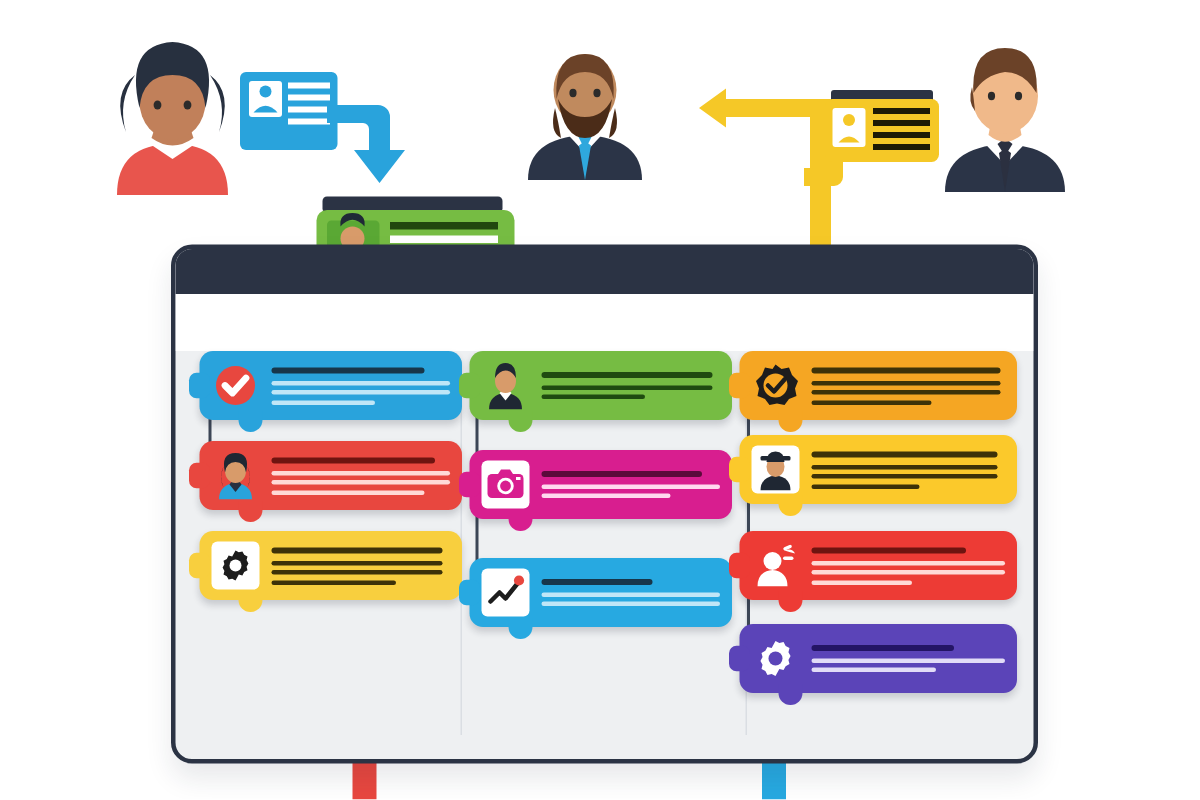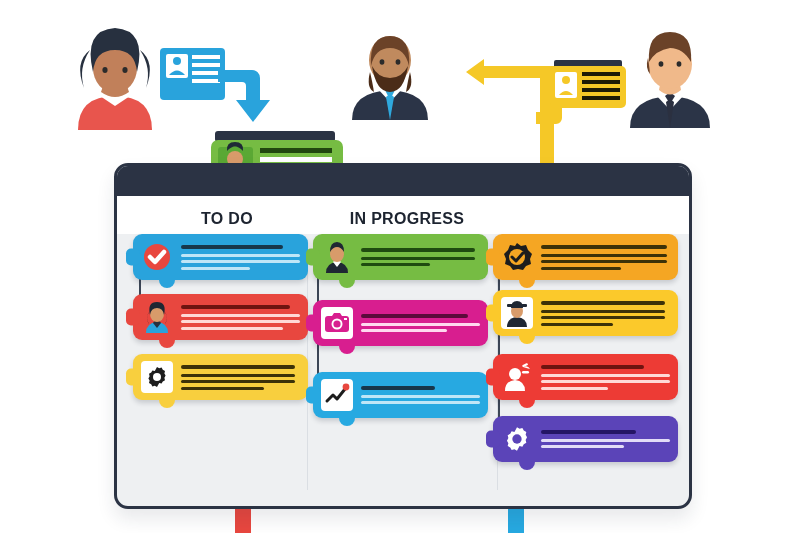--- a/index.html
+++ b/index.html
@@ -193,22 +193,20 @@
     </g>
     <g>
       <path d="M508 533 v-60 h-12 l20 -25 l20 25 h-12 v60 z" fill="#27a9e1"></path>
     </g>
   </svg>
 
   <div class="board">
     <div class="board-topbar"></div>
     <div class="board-headerband"></div>
 
-    <div class="col-title c1">TO DO</div>
-    <div class="col-title c2">IN PROGRESS</div>
 
     <div class="divider d1"></div>
     <div class="divider d2"></div>
 
     <div class="bracket" style="left:22px;top:90px;height:66px;">
       <div class="cap" style="top:0;"></div>
       <div class="cap" style="bottom:0;"></div>
     </div>
 
     <div class="bracket" style="left:200px;top:90px;height:125px;">

